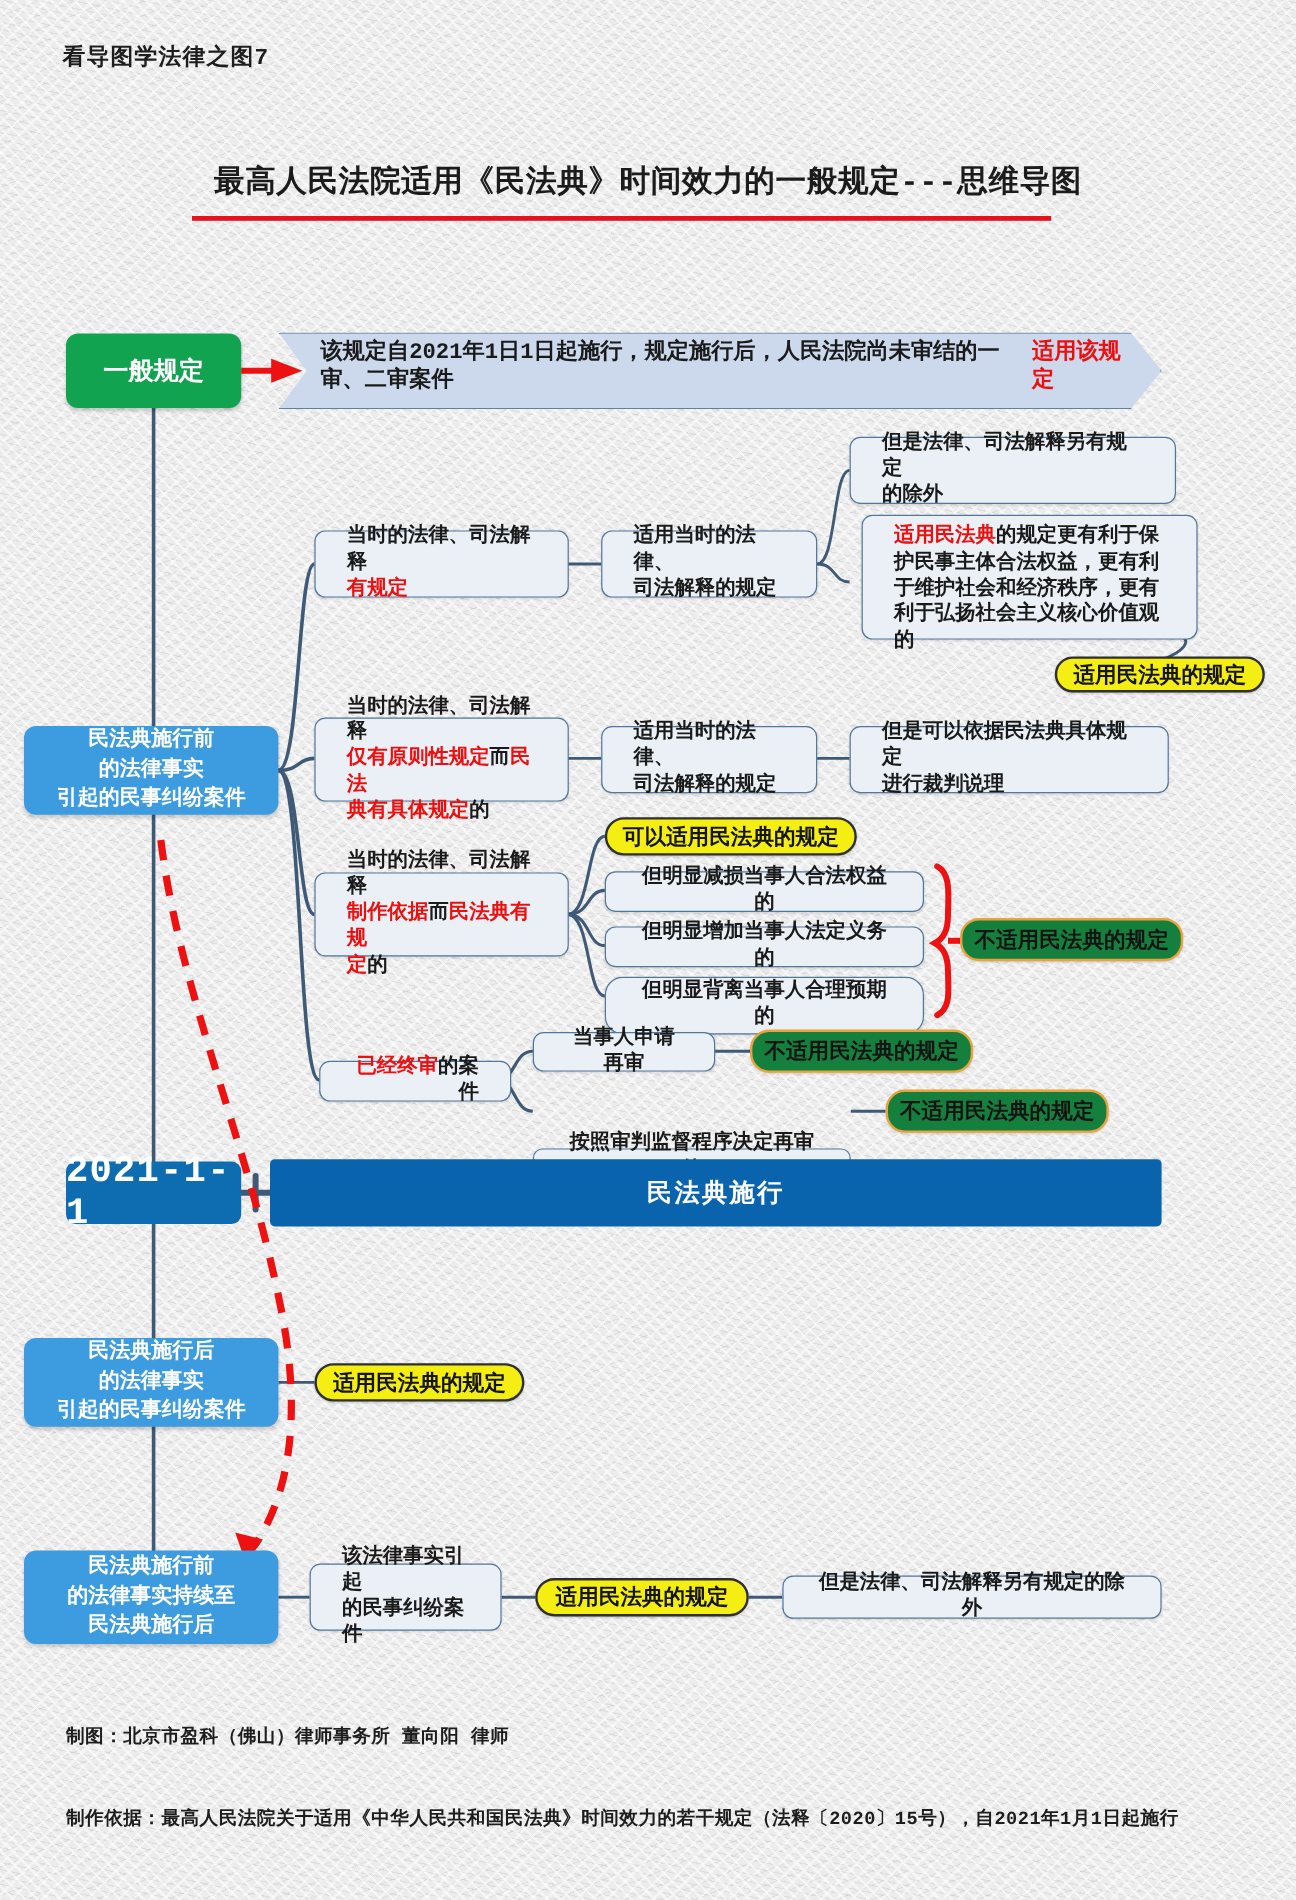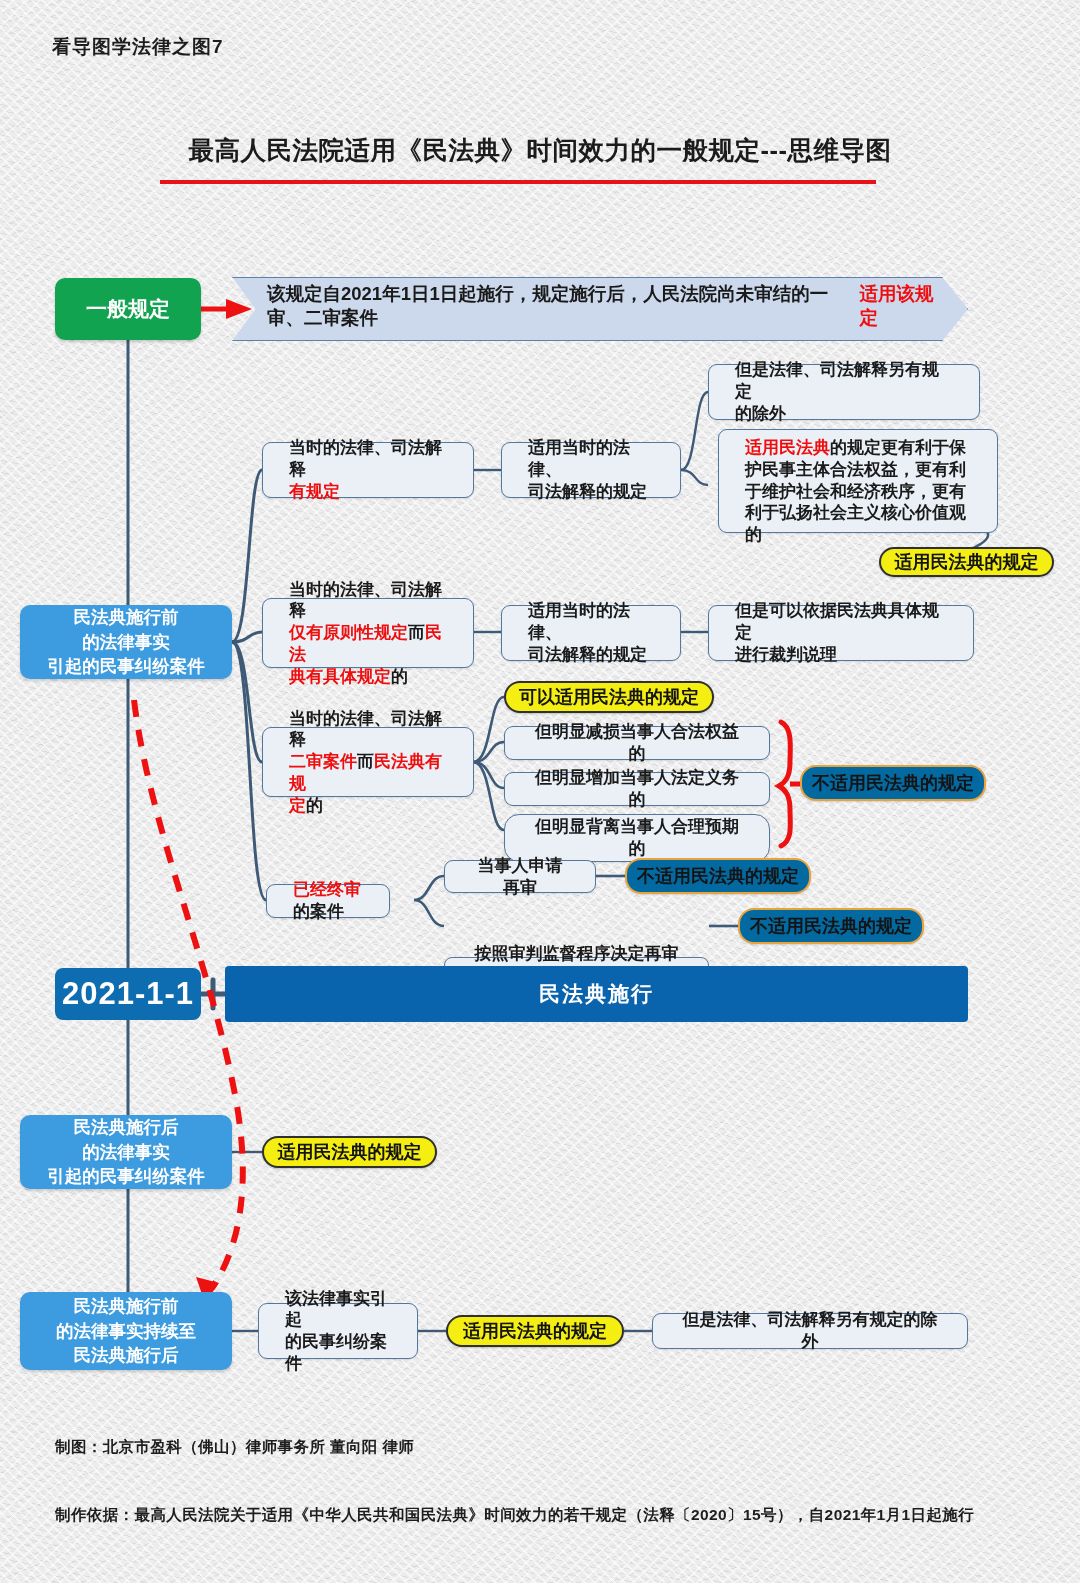--- a/index.html
+++ b/index.html
@@ -6,21 +6,21 @@
   body{
     width:1080px;height:1583px;position:relative;overflow:hidden;
     font-family:"Liberation Sans","DejaVu Sans",sans-serif;
     background-color:#ececed;
     background-image:
       repeating-linear-gradient(45deg, rgba(255,255,255,0.55) 0px, rgba(255,255,255,0.55) 2px, rgba(0,0,0,0) 2px, rgba(0,0,0,0) 7px),
       repeating-linear-gradient(-45deg, rgba(255,255,255,0.45) 0px, rgba(255,255,255,0.45) 2px, rgba(0,0,0,0) 2px, rgba(0,0,0,0) 9px),
       repeating-linear-gradient(12deg, rgba(160,160,165,0.18) 0px, rgba(160,160,165,0.18) 1px, rgba(0,0,0,0) 1px, rgba(0,0,0,0) 6px),
       repeating-linear-gradient(-22deg, rgba(150,150,155,0.14) 0px, rgba(150,150,155,0.14) 1px, rgba(0,0,0,0) 1px, rgba(0,0,0,0) 11px);
   }
-  #canvas{position:absolute;left:0;top:0;width:1080px;height:1583px;}
+  #canvas{position:absolute;left:0;top:0;width:1080px;height:1583px;font-family:Liberation Mono, monospace;}
   #wires{position:absolute;left:0;top:0;width:1080px;height:1583px;pointer-events:none;}
 
   .abs{position:absolute;box-sizing:border-box;}
 
   
   .hdr{left:52px;top:34px;font-size:19px;font-weight:bold;color:#1d1d1d;letter-spacing:1px;}
   .title{left:120px;top:133px;width:840px;text-align:center;font-size:25.5px;font-weight:bold;color:#1b1b1b;letter-spacing:0.5px;}
   .title-rule{left:160px;top:180px;width:716px;height:4px;background:#e7111b;}
 
   
@@ -78,21 +78,21 @@
 
   
   .pill-y{
     background:#f4ee12;border:2px solid #2f2f2f;border-radius:16px;
     color:#141414;font-weight:bold;font-size:18px;
     display:flex;align-items:center;justify-content:center;
     box-shadow:0 1px 2px rgba(0,0,0,.2);
   }
   
   .pill-o{
-    background:#0369a1;border:2px solid #e8a33c;border-radius:16px;
+    background:#15803d;border:2px solid #e8a33c;border-radius:16px;
     color:#141414;font-weight:bold;font-size:18px;
     display:flex;align-items:center;justify-content:center;
     box-shadow:0 1px 2px rgba(0,0,0,.14);
   }
 
   
   .foot{font-size:15.5px;font-weight:bold;color:#1d1d1d;letter-spacing:.4px;}
 </style>
 </head>
 <body>
@@ -239,37 +239,37 @@
     <div>
       <div>但是可以依据民法典具体规定</div>
       <div>进行裁判说理</div>
     </div>
   </div>
 
   <div class="abs box" style="left:262px;top:727px;width:212px;height:70px;font-size:17px;">
     <div>
       <div>当时的法律、司法解释</div>
       <div>
-        <span class="red">二审案件</span><span>而</span><span class="red">民法典有规</span>
+        <span class="red">制作依据</span><span>而</span><span class="red">民法典有规</span>
       </div>
       <div>
         <span class="red">定</span><span>的</span>
       </div>
     </div>
   </div>
 
   <div class="abs pill-y" style="left:504px;top:681px;width:210px;height:32px;">可以适用民法典的规定</div>
 
   <div class="abs box center" style="left:504px;top:726px;width:266px;height:34px;font-size:17px;">但明显减损当事人合法权益的</div>
   <div class="abs box center" style="left:504px;top:772px;width:266px;height:34px;font-size:17px;">但明显增加当事人法定义务的</div>
   <div class="abs box center" style="left:504px;top:814px;width:266px;height:48px;font-size:17px;border-radius:15px;">但明显背离当事人合理预期的</div>
 
   <div class="abs pill-o" style="left:800px;top:765px;width:186px;height:36px;">不适用民法典的规定</div>
 
-  <div class="abs box" style="left:266px;top:884px;width:124px;height:34px;font-size:17px;">
+  <div class="abs box" style="left:266px;top:884px;width:160px;height:34px;font-size:17px;text-align:right;">
     <div>
       <span class="red">已经终审</span><span>的案件</span>
     </div>
   </div>
 
   <div class="abs box center" style="left:444px;top:860px;width:152px;height:33px;font-size:17px;">当事人申请再审</div>
   <div class="abs pill-o" style="left:625px;top:858px;width:186px;height:36px;">不适用民法典的规定</div>
 
   <div class="abs box center" style="left:444px;top:910px;width:265px;height:16px;font-size:17px;margin-top:47px;">按照审判监督程序决定再审的</div>
   <div class="abs pill-o" style="left:738px;top:908px;width:186px;height:36px;">不适用民法典的规定</div>

